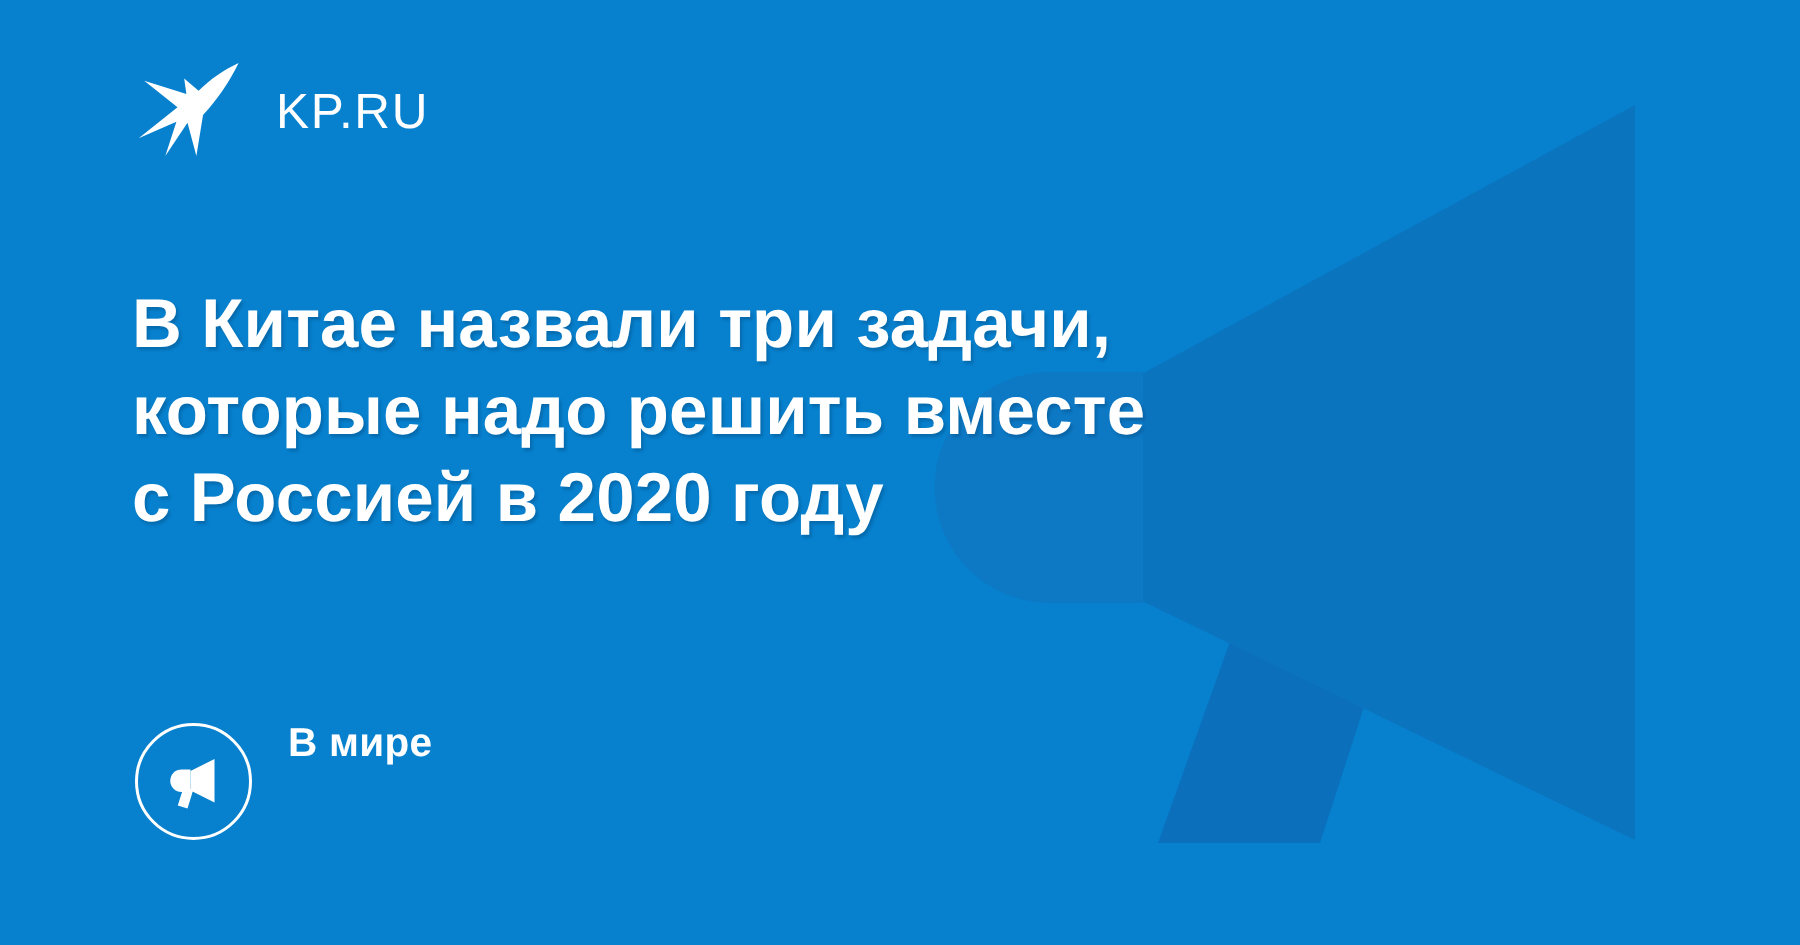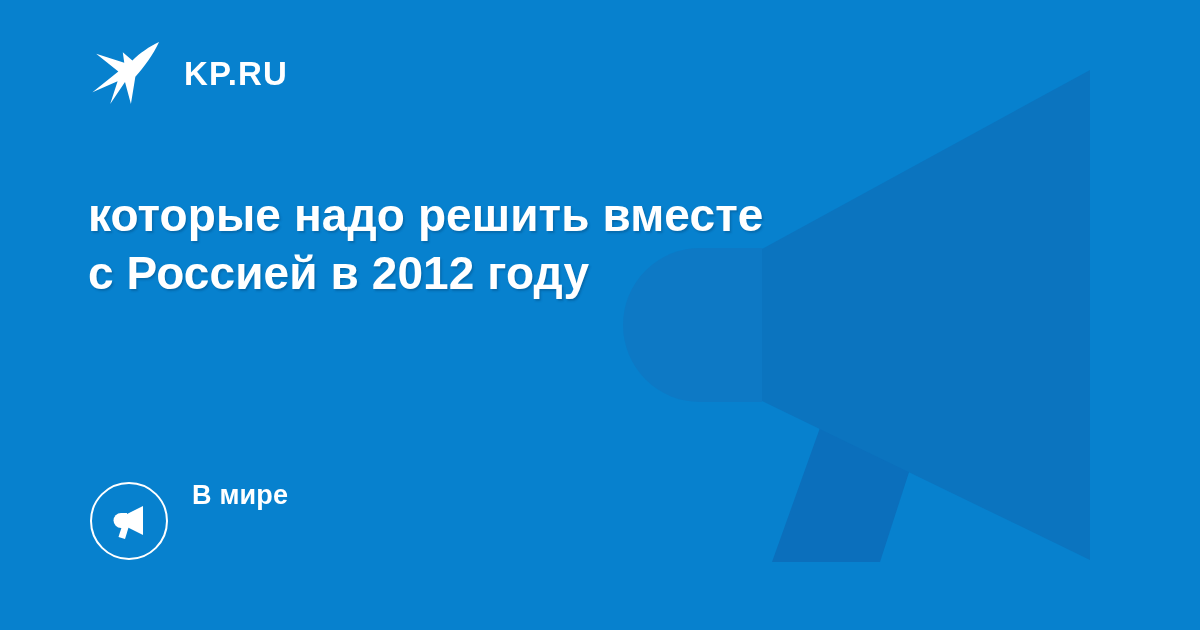--- a/index.html
+++ b/index.html
@@ -42,21 +42,21 @@
   }
   .logo-bird {
     width: 74px;
     height: 74px;
     display: block;
     flex: 0 0 auto;
   }
   .logo-word {
     color: #ffffff;
     font-size: 33px;
-    font-weight: bold;
+    font-weight: normal;
     letter-spacing: 1.1px;
     line-height: 1;
     white-space: nowrap;
     font-family: "Liberation Sans", "DejaVu Sans", sans-serif;
   }
 
   
   .headline {
     position: absolute;
     left: 88px;
@@ -124,22 +124,23 @@
   <div class="header">
     <svg class="logo-bird" viewBox="0 0 100 100">
       <path fill="#ffffff" d="M96 8 C83 14 70 23 60 33 L47 22 L49 36 L11 24 L41 48
                L6 76 L40 61 L30 92 L50 62 L58 92 L64 55
                C76 42 88 25 96 8 Z"></path>
     </svg>
     <div class="logo-word">KP.RU</div>
   </div>
 
   <h1 class="headline">
+    <span class="ln">В Китае назвали три задачи,</span>
     <span class="ln">которые надо решить вместе</span>
-    <span class="ln">с Россией в 2012 году</span>
+    <span class="ln">с Россией в 2020 году</span>
   </h1>
 
   <div class="category">
     <div class="category-icon-circle">
       <svg width="44" height="44" viewBox="0 0 44 44">
 
         <path fill="#ffffff" d="M36 7 L36 36 L20 28 L20 15 Z"></path>
 
         <path fill="#ffffff" d="M20 14 L20 29 L14 29 A7.5 7.5 0 0 1 14 14 Z"></path>
 

